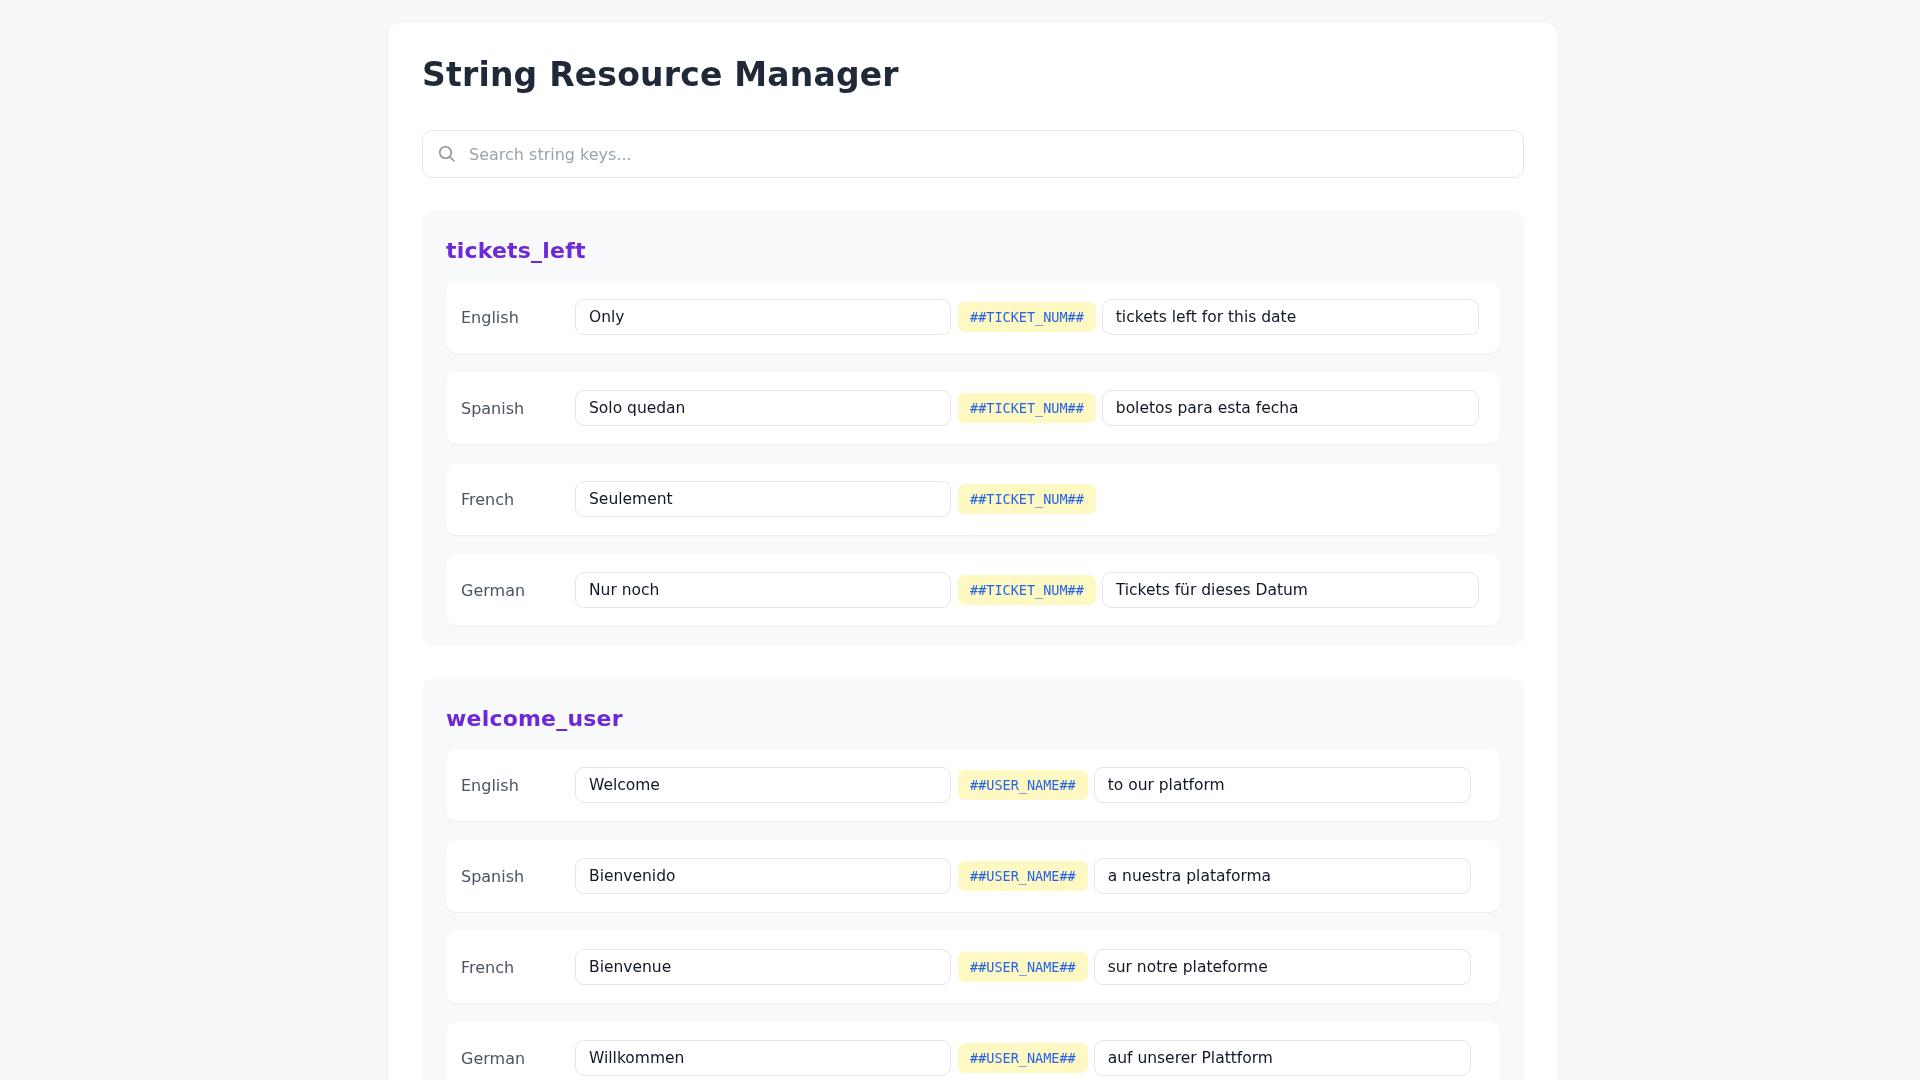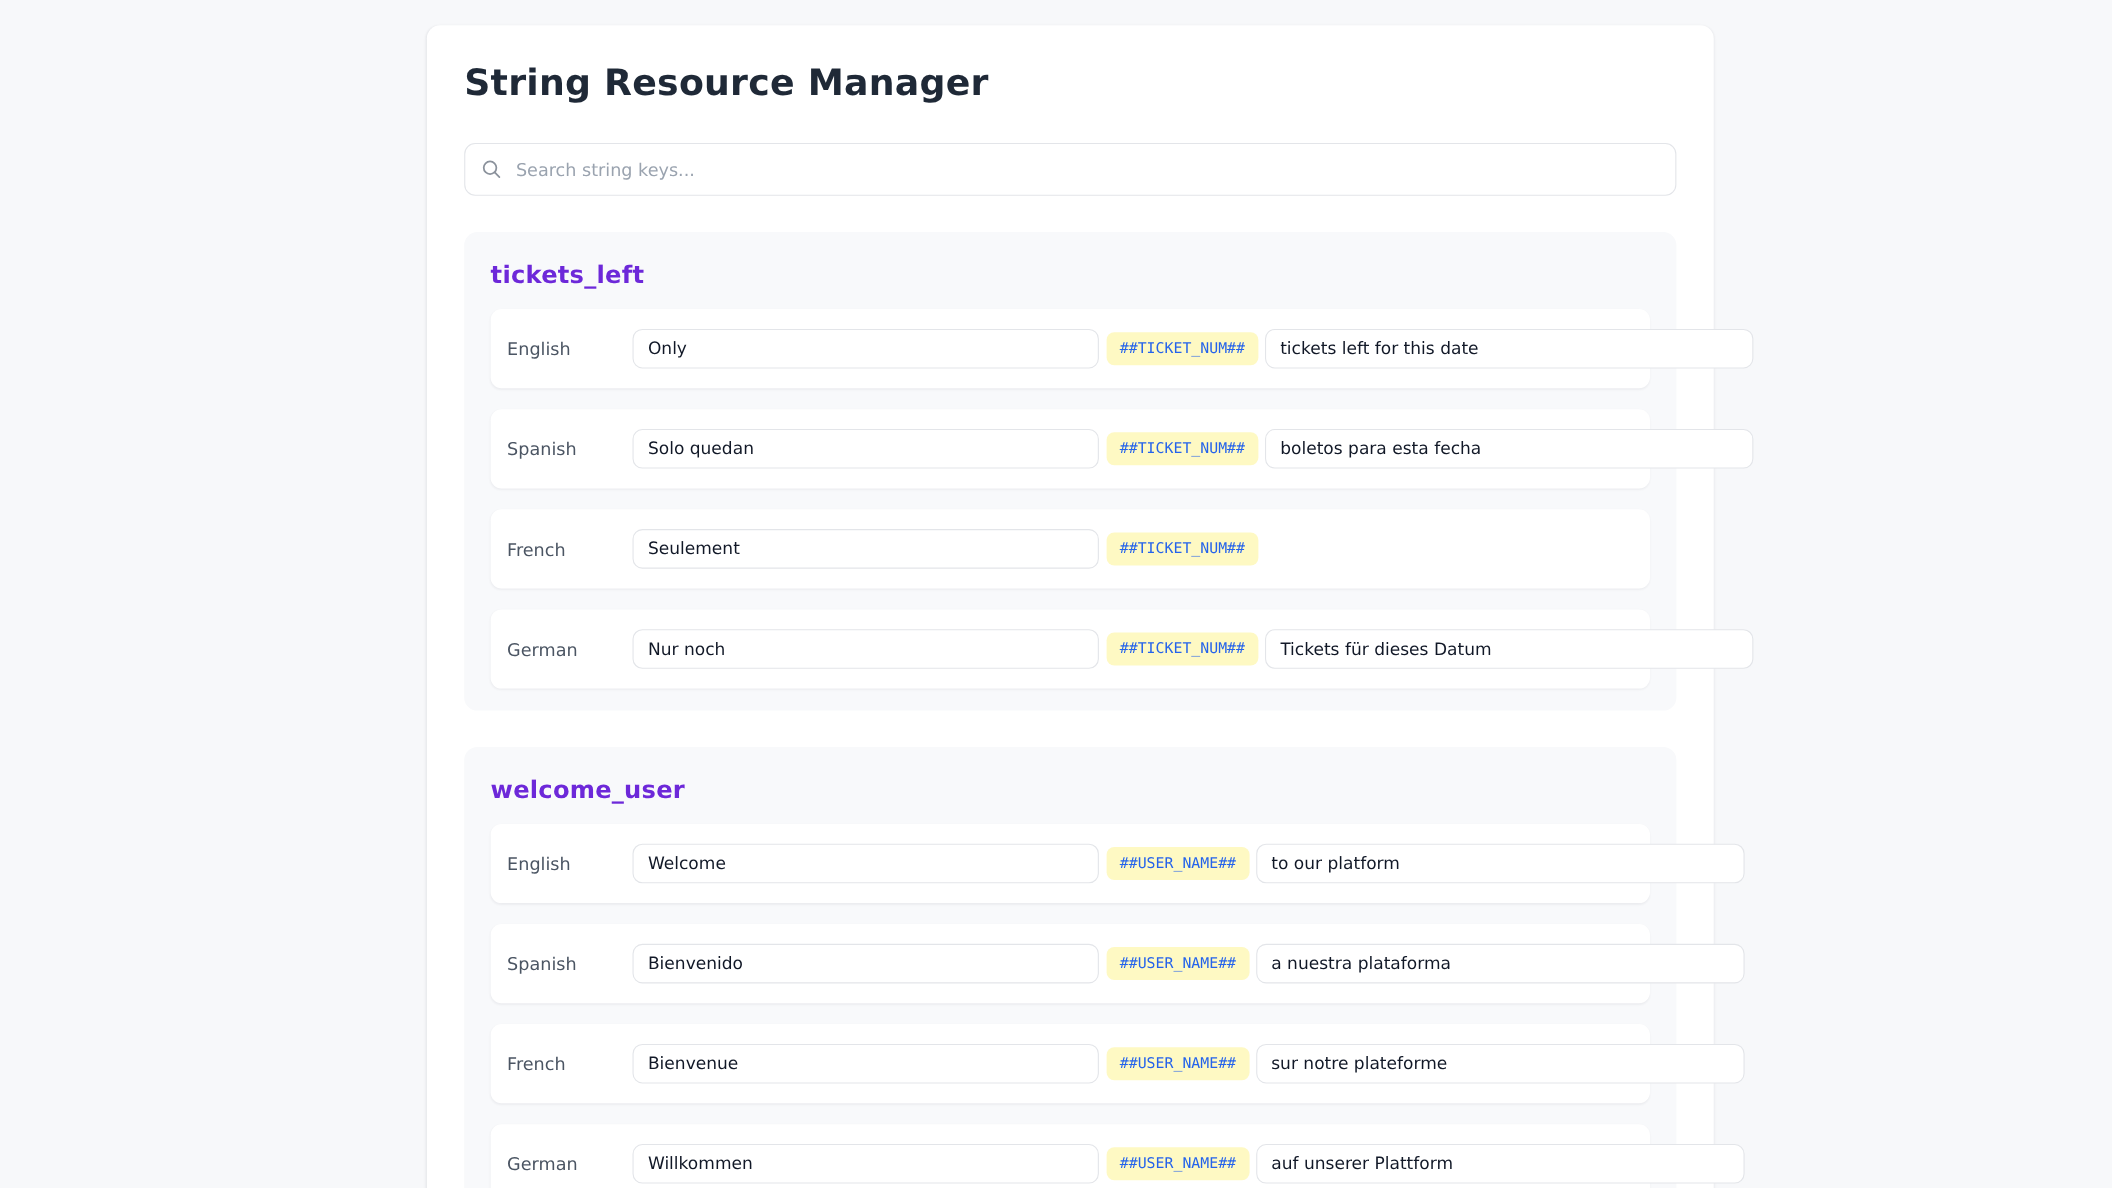--- a/index.html
+++ b/index.html
@@ -87,22 +87,22 @@
     height: 36px;
     border: 1px solid #e3e5e9;
     border-radius: 9px;
     background: #ffffff;
     padding: 0 13px;
     font-family: "DejaVu Sans", "Liberation Sans", sans-serif;
     font-size: 15.5px;
     color: #111827;
     outline: none;
   }
-  .seg-input.prefix { width: 424px; }
-  .seg-input.suffix { width: 444px; }
+  .seg-input.prefix { width: 376px; }
+  .seg-input.suffix { width: 377px; }
   .token-badge {
     flex: none;
     margin: 0 6px 0 7px;
     background: #fef9c3;
     color: #2563eb;
     font-family: "DejaVu Sans Mono", "Liberation Mono", monospace;
     font-size: 13.5px;
     line-height: 1;
     padding: 9px 12px 8px 12px;
     border-radius: 7px;

